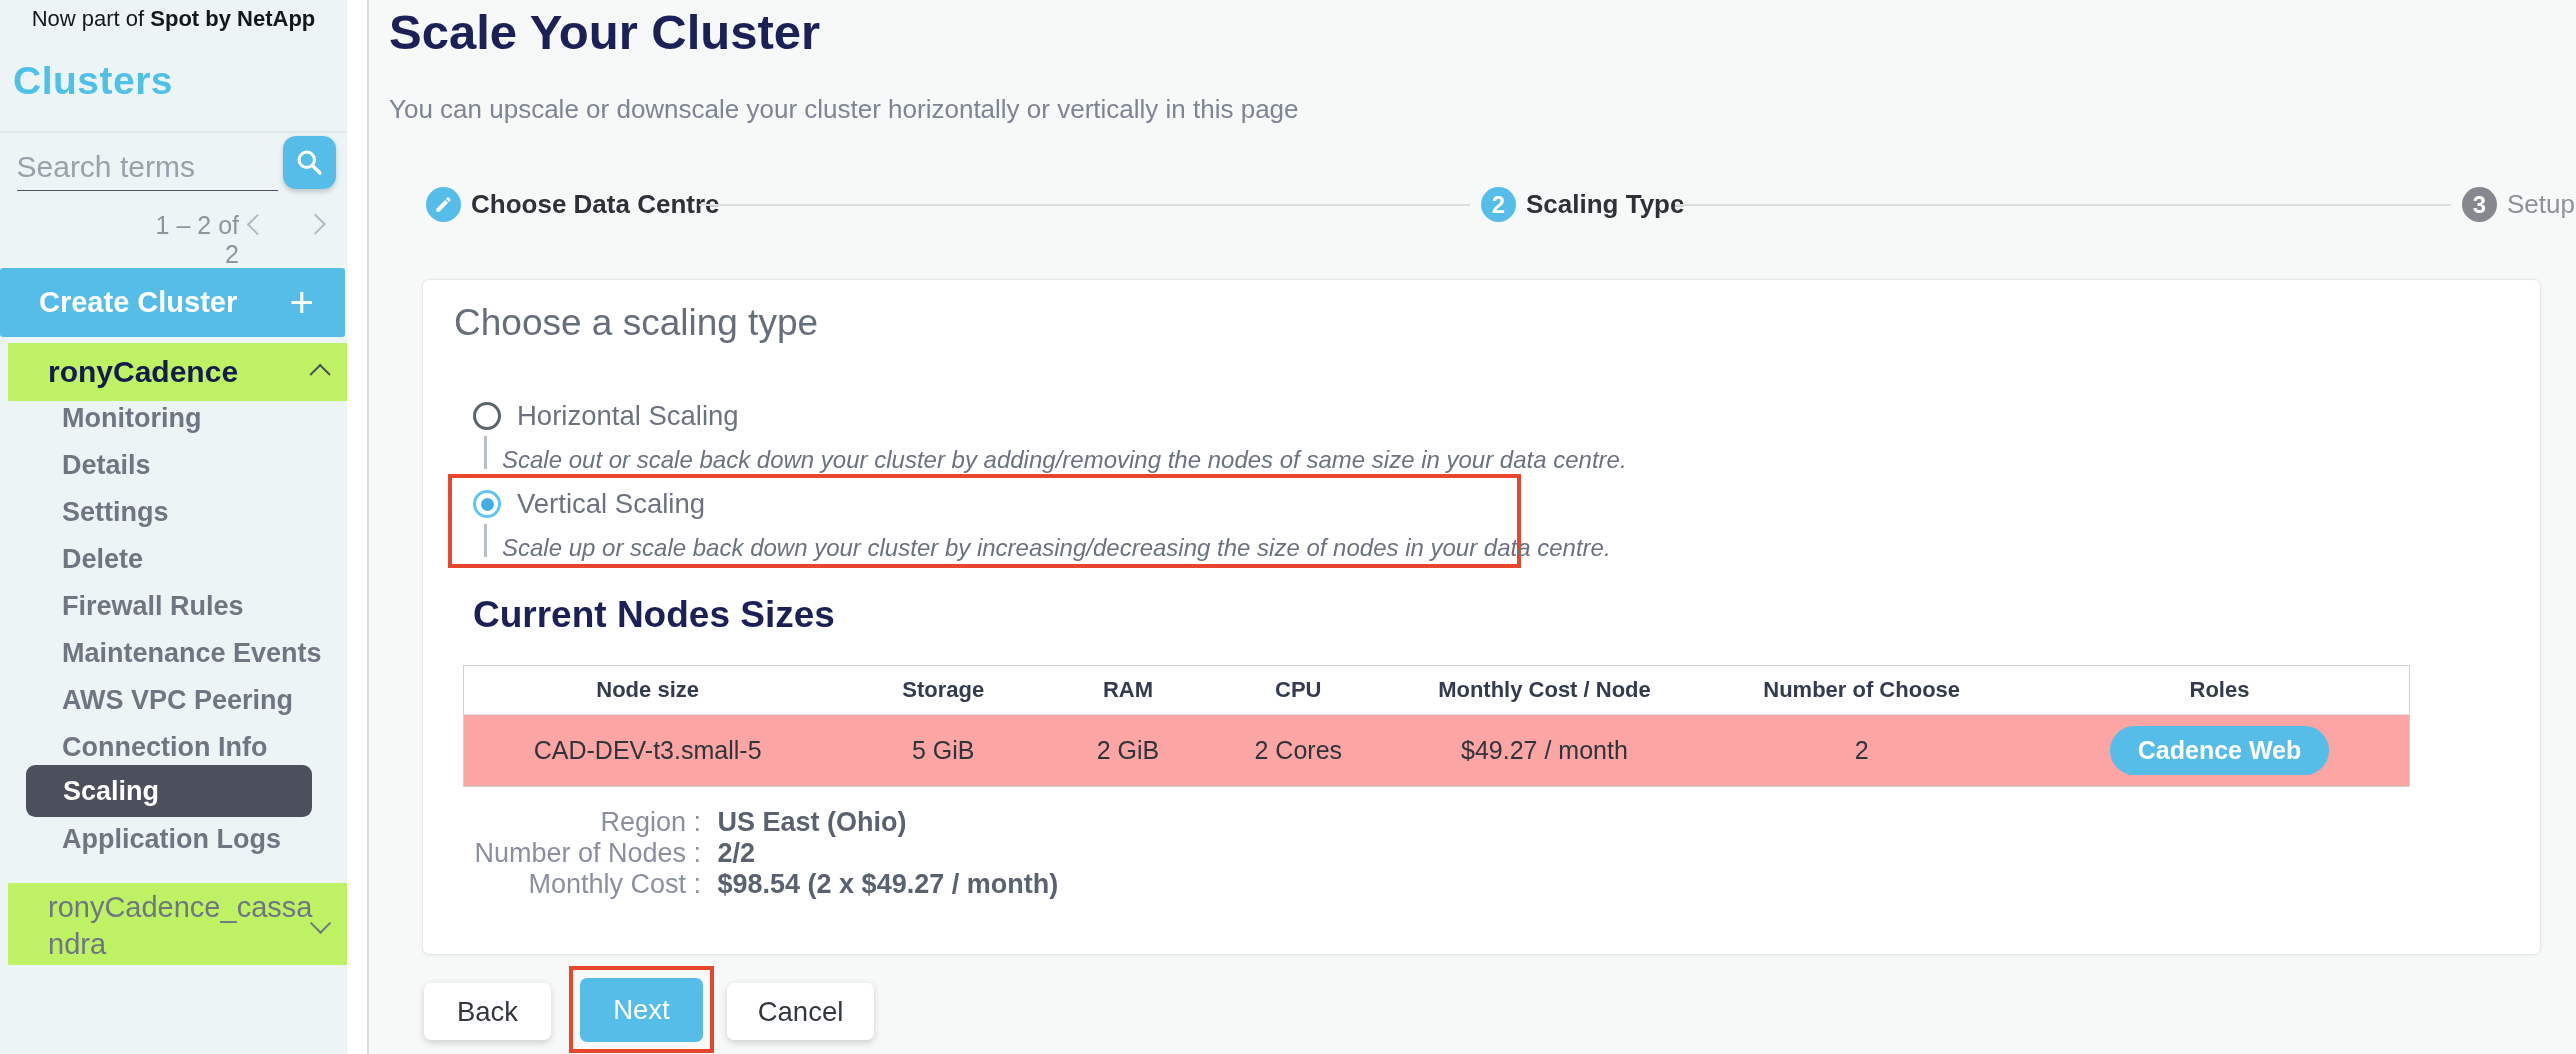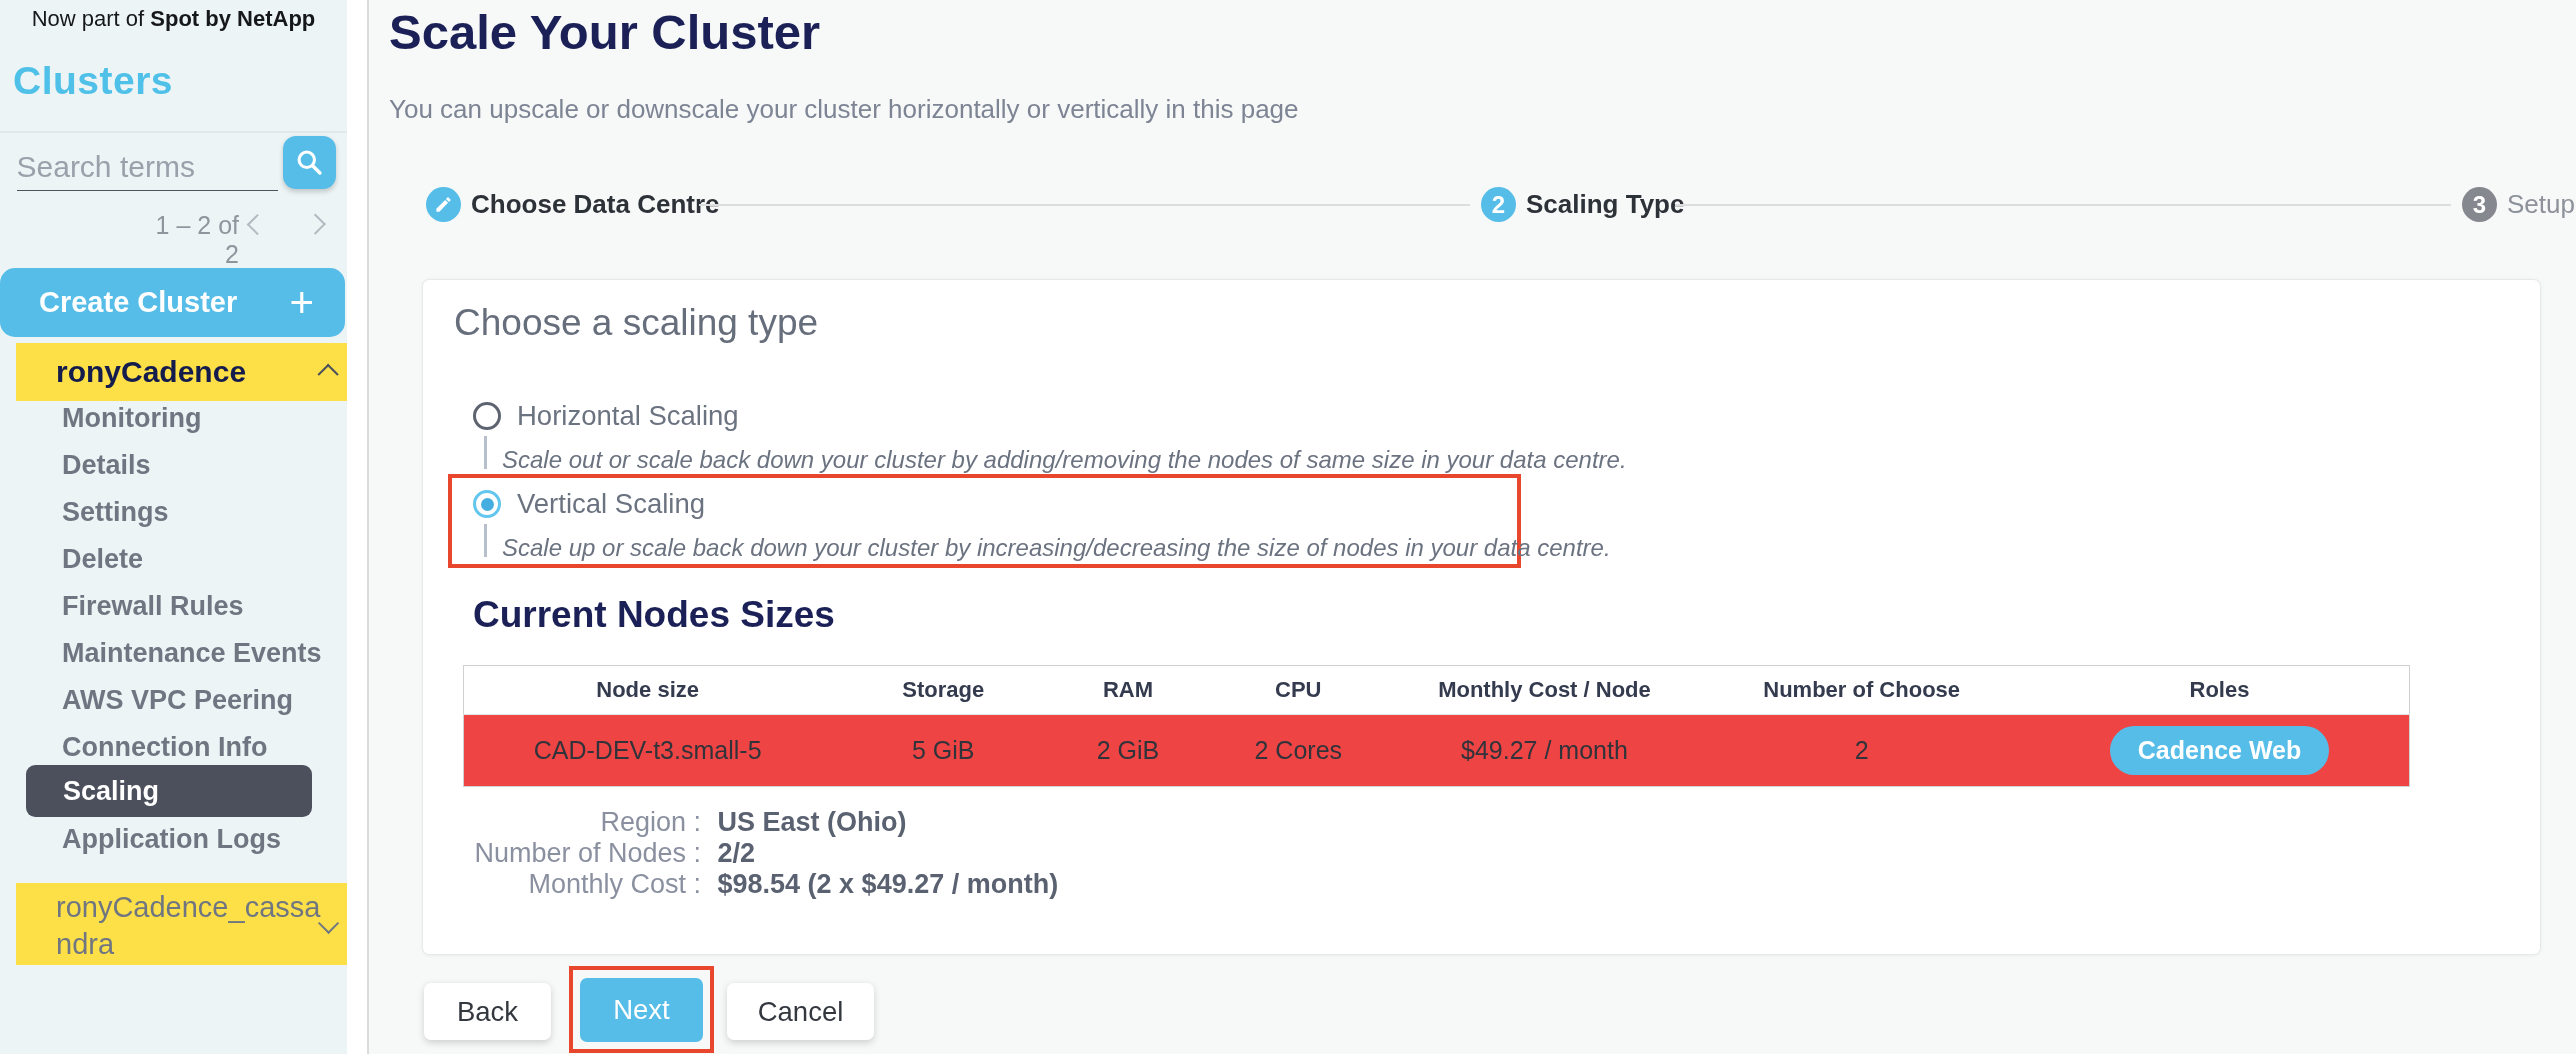--- a/index.html
+++ b/index.html
@@ -20,25 +20,25 @@
 
   .search-input { position:absolute; left:16.5px; top:143px; width:261px; height:48px; background:transparent; border:none; border-bottom:1.8px solid #4d535c; font-size:30px; color:#737373; font-family:"Liberation Sans", sans-serif; outline:none; }
   .search-input::placeholder { color:#9aa1ab; }
   .search-btn { position:absolute; left:283px; top:136px; width:53px; height:53px; border:none; border-radius:13px; background:#56bde8; cursor:pointer; box-shadow:0 2.8px 5.5px rgba(0,0,0,0.18); display:flex; align-items:center; justify-content:center; }
 
   .pagination-text { position:absolute; left:138px; top:211px; width:101px; text-align:right; font-size:25px; color:#8f959d; }
   .chev { position:absolute; width:14.7px; height:14.7px; border-left:2.8px solid currentColor; border-bottom:2.8px solid currentColor; }
   .chev-left  { left:250px; top:217px; transform:rotate(45deg);  color:#b4bac1; }
   .chev-right { left:308px; top:217px; transform:rotate(225deg); color:#b4bac1; }
 
-  .create-btn { position:absolute; left:0; top:268px; width:345px; height:69px; border:none; border-radius:15px; background:#56bde8; color:#fff; display:flex; align-items:center; justify-content:space-between; padding:0 31px 0 39px; cursor:pointer; }
+  .create-btn { position:absolute; left:0; top:268px; width:345px; height:69px; border:none; border-radius:3px; background:#56bde8; color:#fff; display:flex; align-items:center; justify-content:space-between; padding:0 31px 0 39px; cursor:pointer; }
   .create-btn .create-label { font-size:29px; font-weight:bold; }
   .create-btn .plus { font-size:42px; font-weight:300; line-height:37px; }
 
-  .group-header { position:absolute; left:16px; width:347px; background:#fde047; }
+  .group-header { position:absolute; left:8px; width:347px; background:#bef264; }
   .group-header.g1 { top:343px; height:58px; }
   .group-header.g1 .gname { position:absolute; left:40px; top:0; line-height:58px; font-size:30px; font-weight:bold; color:#141b4d; }
   .group-header.g1 .chev { left:305px; top:24px; color:#4a505b; }
   .group-header.g2 { top:883px; height:82px; }
   .group-header.g2 .gname { position:absolute; left:40px; top:6.4px; font-size:29px; line-height:37px; color:#6f7682; white-space:pre-line; }
   .group-header.g2 .chev { left:305px; top:33px; color:#6f7682; }
   .chev-up   { transform:rotate(135deg); }
   .chev-down { transform:rotate(-45deg); }
 
   .menu-item { position:absolute; left:62px; height:48px; line-height:48px; font-size:27px; font-weight:bold; color:#6f7682; cursor:pointer; white-space:nowrap; }
@@ -80,21 +80,21 @@
   .opt-desc { position:absolute; left:79px; font-size:24px; font-style:italic; color:#6b7280; white-space:nowrap; }
   .od1 { top:166px; }
   .od2 { top:254px; }
   .redbox-option { position:absolute; left:25px; top:194px; width:1073px; height:94px; border:4.6px solid #e8472e; }
 
   .nodes-title { position:absolute; left:50px; top:314px; font-size:37px; font-weight:bold; color:#1b2157; }
 
   .nodes-table-wrap { position:absolute; left:40px; top:385px; width:1947px; }
   table.nodes { width:100%; border-collapse:collapse; border:0.9px solid #cfd1d3; table-layout:fixed; }
   table.nodes th { height:49px; font-size:22px; font-weight:bold; color:#343b4e; text-align:center; background:#ffffff; border-bottom:0.9px solid #e3e4e5; }
-  table.nodes td { height:72px; font-size:25px; color:#30333a; text-align:center; background:#ef4444; }
+  table.nodes td { height:72px; font-size:25px; color:#30333a; text-align:center; background:#fca5a5; }
   .role-pill { display:inline-block; background:#56bde8; color:#ffffff; border-radius:916px; padding:10px 27.5px; font-size:25px; font-weight:bold; }
 
   .summary { position:absolute; left:50px; top:527px; }
   .sum-row { display:flex; line-height:31px; }
   .sum-label { width:228px; text-align:right; font-size:27px; color:#8a90a0; }
   .sum-value { margin-left:16.5px; font-size:27px; font-weight:bold; color:#5a6170; }
 
   .btn { position:absolute; border:none; border-radius:7px; font-size:27.5px; font-family:"Liberation Sans", sans-serif; cursor:pointer; }
   .btn-back   { left:424px; top:983px; width:127px; height:57px; background:#ffffff; color:#33373e; box-shadow:0 2.8px 7.3px rgba(0,0,0,0.16); }
   .btn-next   { left:580px; top:978px; width:123px; height:64px; background:#56bde8; color:#ffffff; }

